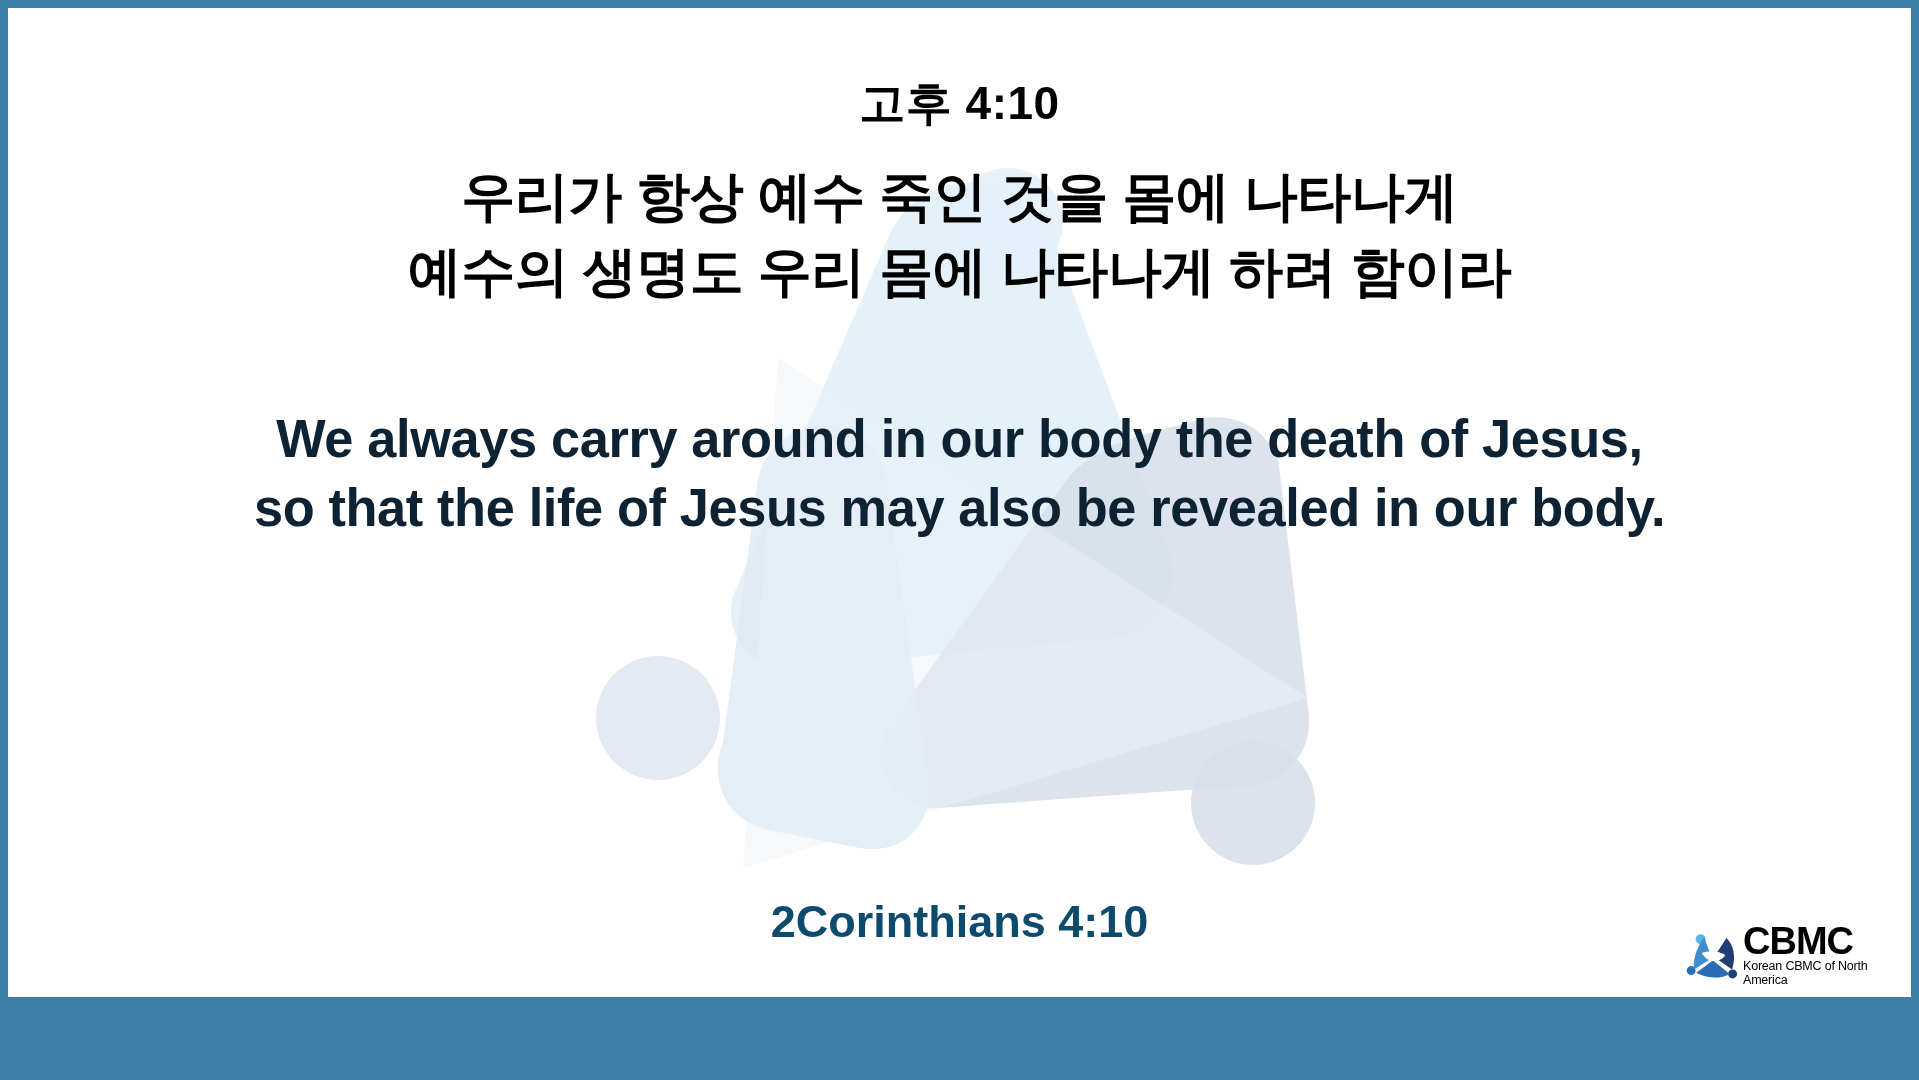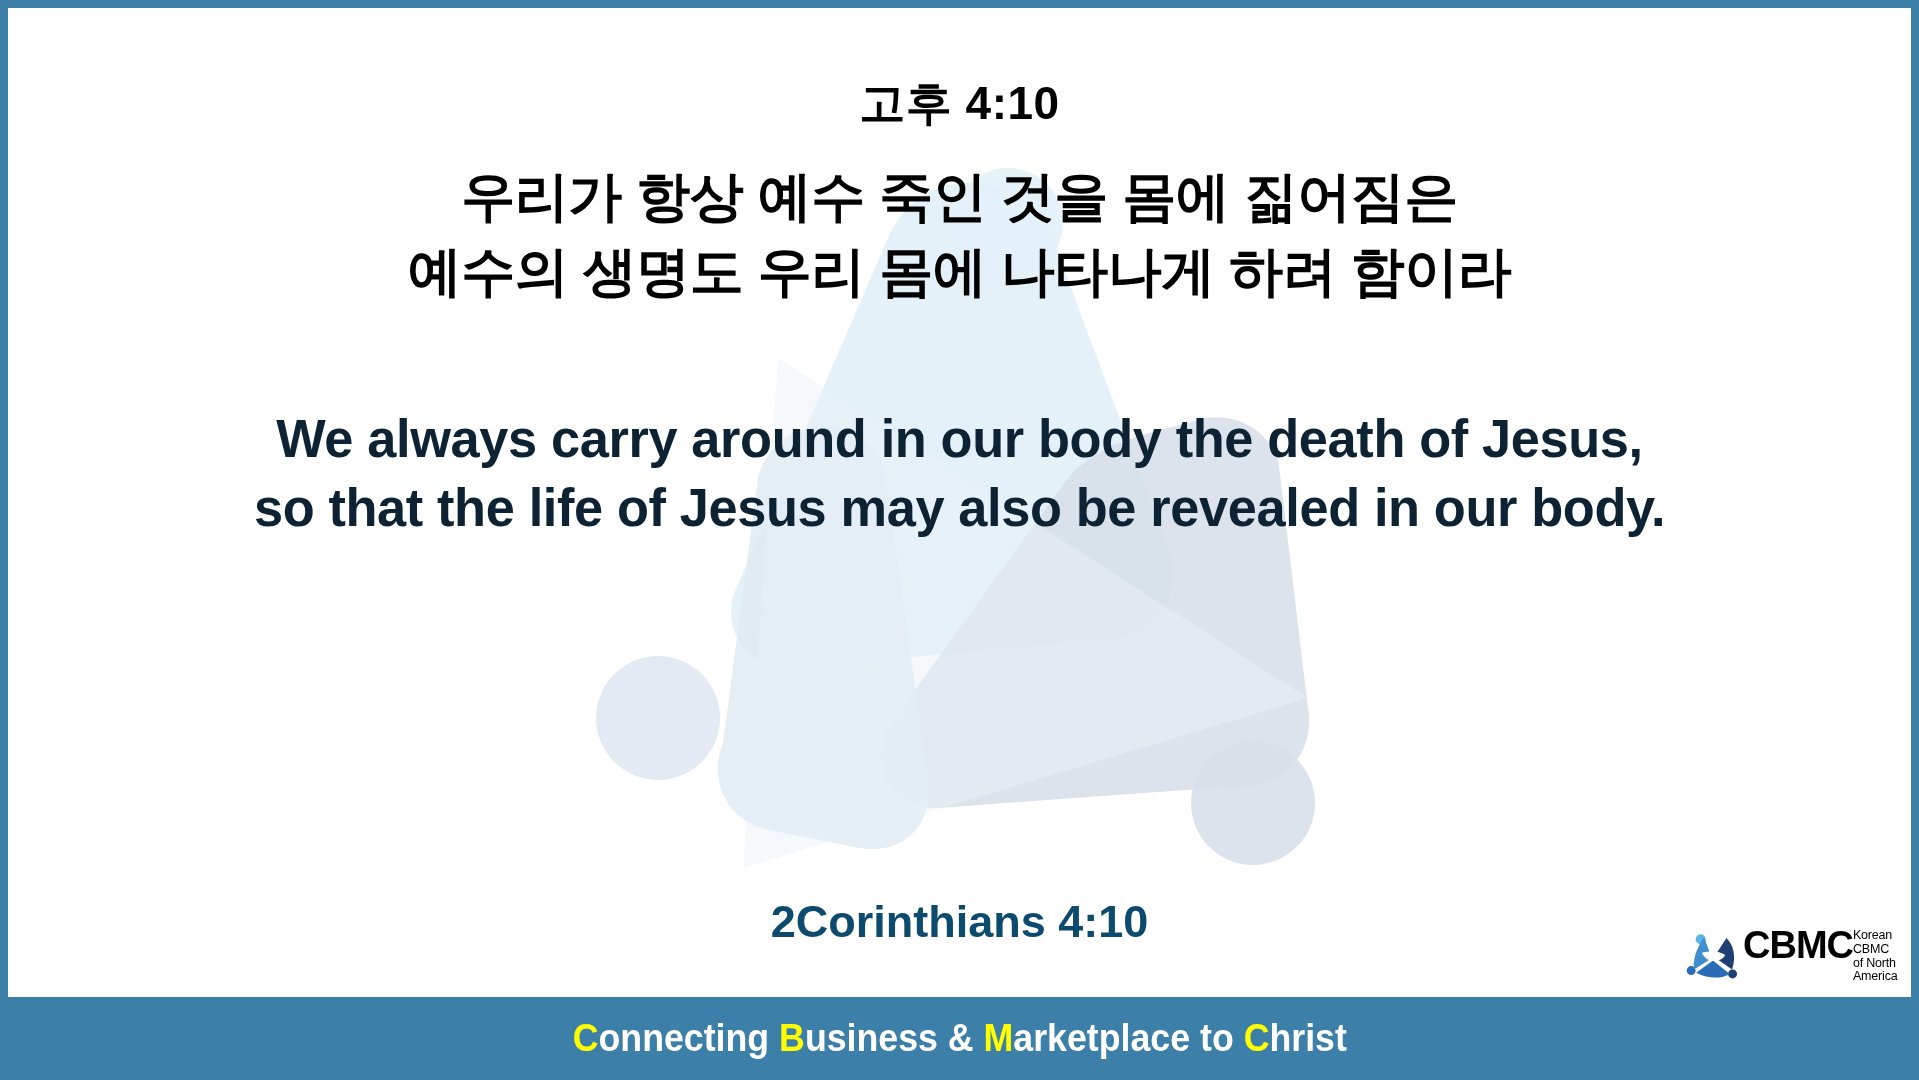--- a/index.html
+++ b/index.html
@@ -104,21 +104,21 @@
     background: #ffffff;
   }
   #logo-mark {
     width: 56px;
     height: 56px;
     flex: 0 0 56px;
   }
   #logo-text {
     margin-left: 2px;
     display: flex;
-    flex-direction: row;
+    flex-direction: column;
     justify-content: center;
   }
   #logo-word {
     font-size: 38px;
     font-weight: bold;
     color: #000000;
     line-height: 0.92;
     letter-spacing: -1px;
     font-family: "Liberation Sans", sans-serif;
   }
@@ -197,21 +197,21 @@
 
         <path d="M 735 860 L 770 350 L 1300 690 Z" fill="#d9e6f2" opacity="0.45"></path>
       </g>
     </svg>
 
     <div id="content">
 
       <div class="ref-head">고후 4:10</div>
 
       <div class="kor-block">
-        <div class="kor-line">우리가 항상 예수 죽인 것을 몸에 짊어짐은</div>
+        <div class="kor-line">우리가 항상 예수 죽인 것을 몸에 나타나게</div>
         <div class="kor-line">예수의 생명도 우리 몸에 나타나게 하려 함이라</div>
       </div>
 
       <div class="eng-block">
         <div class="eng-line">We always carry around in our body the death of Jesus,</div>
         <div class="eng-line">so that the life of Jesus may also be revealed in our body.</div>
       </div>
 
     </div>
 
@@ -228,17 +228,14 @@
         <path d="M30 44 C38 62 62 64 72 48 C58 40 44 40 30 44 Z" fill="#ffffff"></path>
       </svg>
       <div id="logo-text">
         <div id="logo-word">CBMC</div>
         <div id="logo-sub">Korean CBMC of North America</div>
       </div>
     </div>
 
   </div>
 
-  <div id="footer">
-    <div id="footer-text"><span class="hl">C</span><span>onnecting </span><span class="hl">B</span><span>usiness &amp; </span><span class="hl">M</span><span>arketplace to </span><span class="hl">C</span><span>hrist</span></div>
-  </div>
 
 </div>
 
 </body></html>

